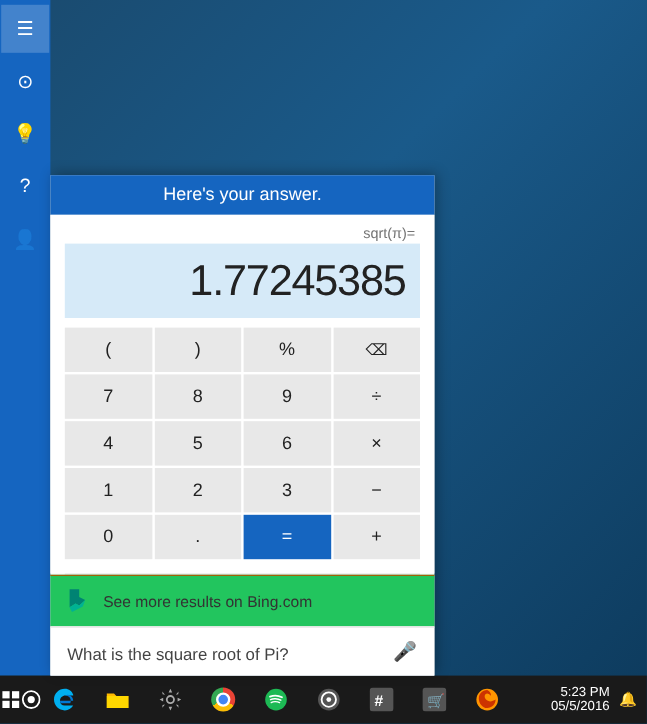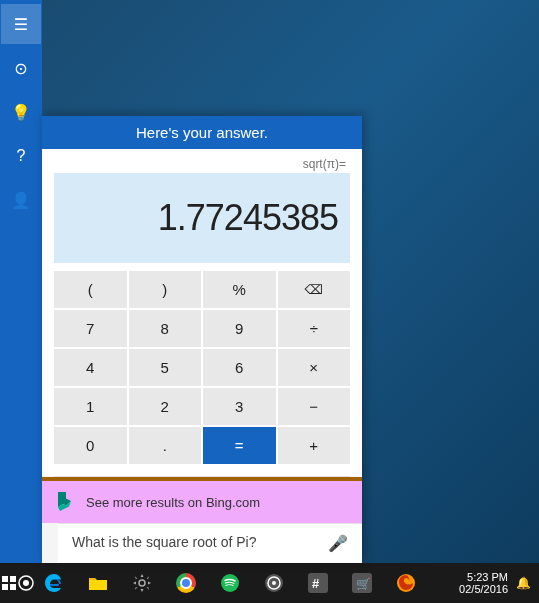--- a/index.html
+++ b/index.html
@@ -142,21 +142,21 @@
     .calc-expression {
       text-align: right;
       font-size: 12px;
       color: #737373;
       padding-right: 4px;
       margin-bottom: 2px;
     }
 
     .calc-display {
       background: #d6eaf8;
-      padding: 24px 12px;
+      padding: 10px 12px;
       text-align: right;
       font-size: 36px;
       font-weight: 300;
       color: #222;
       margin-bottom: 8px;
       letter-spacing: -1px;
     }
 
     .calc-buttons {
       display: grid;
@@ -182,25 +182,25 @@
       color: white;
     }
 
     .calc-btn.backspace {
       font-size: 13px;
     }
 
     
     .bing-section {
       padding: 10px 12px;
-      border-top: 4px solid #a16207;
+      border-top: 1px solid #a16207;
       display: flex;
       align-items: center;
       gap: 10px;
-      background: #f0abfc;
+      background: #22c55e;
       cursor: pointer;
     }
 
     .bing-logo {
       width: 22px;
       height: 22px;
       display: flex;
       align-items: center;
       justify-content: center;
       flex-shrink: 0;
@@ -216,24 +216,23 @@
       height: 1px;
       background: #e0e0e0;
       margin: 0 12px;
     }
 
     
     .search-bar {
       background: white;
       padding: 10px 14px;
       display: flex;
-      align-items: flex-start;
+      align-items: flex-end;
       gap: 8px;
       border-top: 1px solid #e0e0e0;
-      margin-left: 16px;
     }
 
     .search-input-text {
       flex: 1;
       font-size: 14px;
       color: #444;
     }
 
     .search-mic {
       color: #888;
@@ -436,19 +435,19 @@
         <svg width="20" height="20" viewBox="0 0 20 20">
           <circle cx="10" cy="10" r="9" fill="#ff9500"></circle>
           <path d="M10 2C6 2 3 5 3 9C3 13 6 17 10 17C14 17 17 14 17 10C14 12 11 12 9 10C7 8 8 5 10 5C12 5 13 7 13 7C13 7 14 4 10 2Z" fill="#cc3300"></path>
         </svg>
       </div>
     </div>
 
     <div class="taskbar-right">
       <div class="taskbar-time">
         <div>5:23 PM</div>
-        <div>02/5/2016</div>
+        <div>05/5/2016</div>
       </div>
       <div class="taskbar-notif" style="margin-left:6px;font-size:12px;">🔔</div>
     </div>
   </div>
 
 </div>
 
 </body></html>

